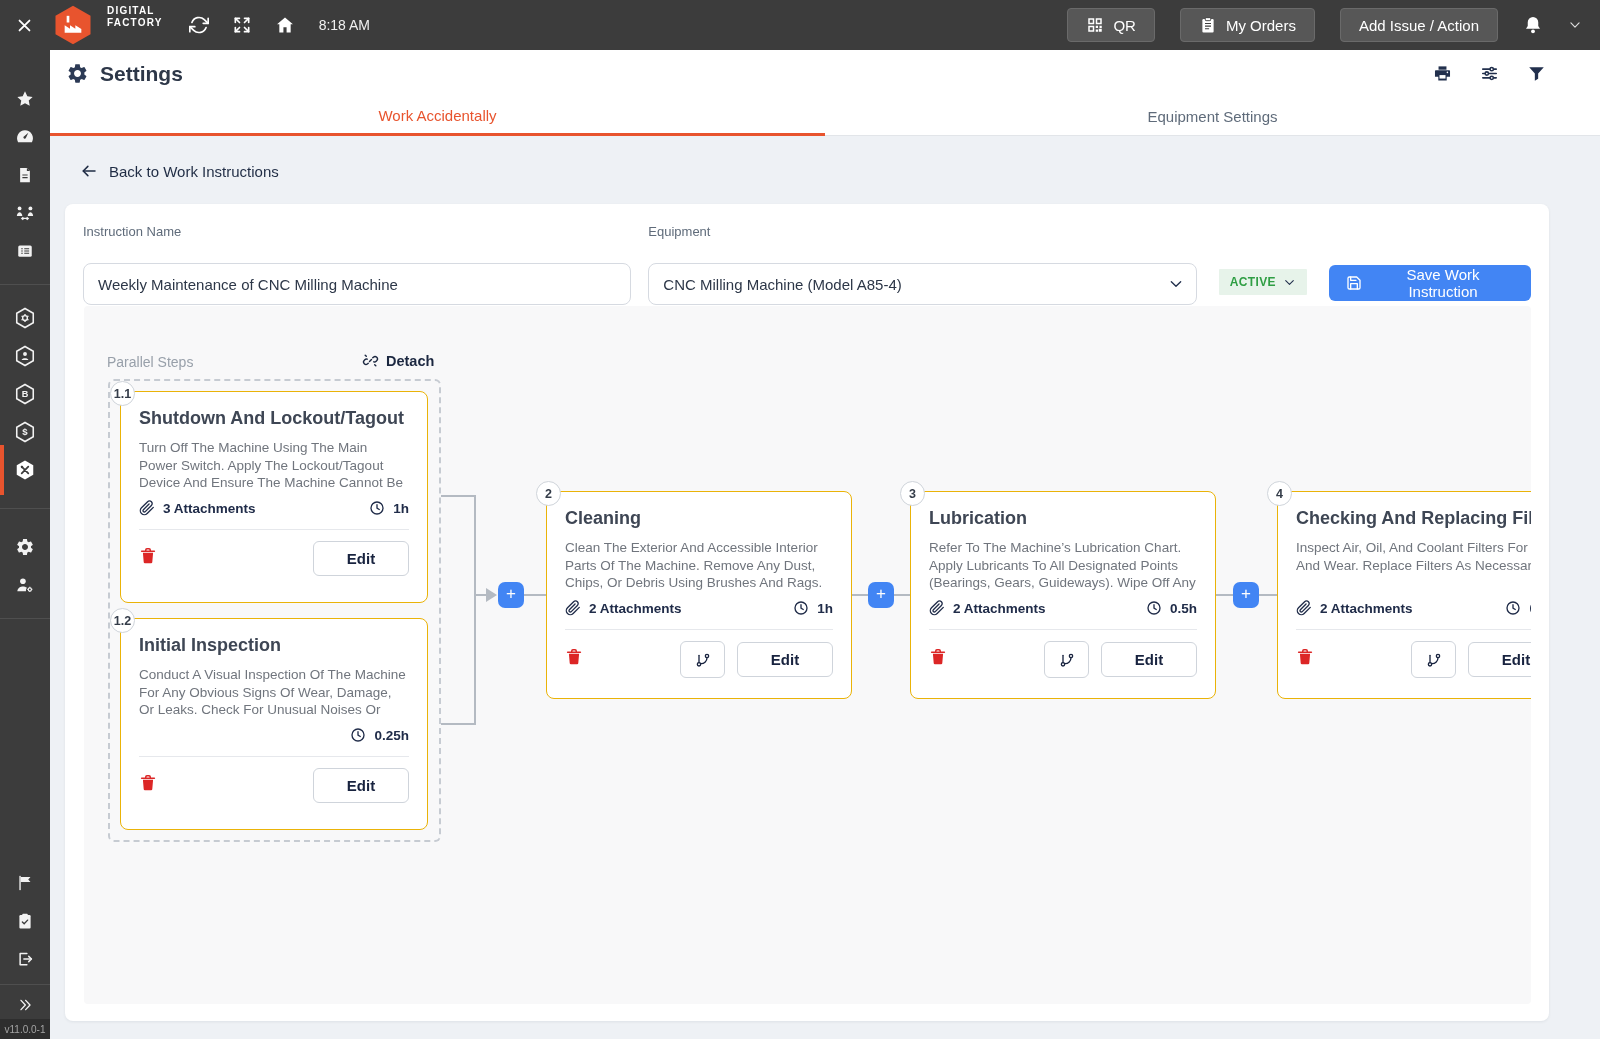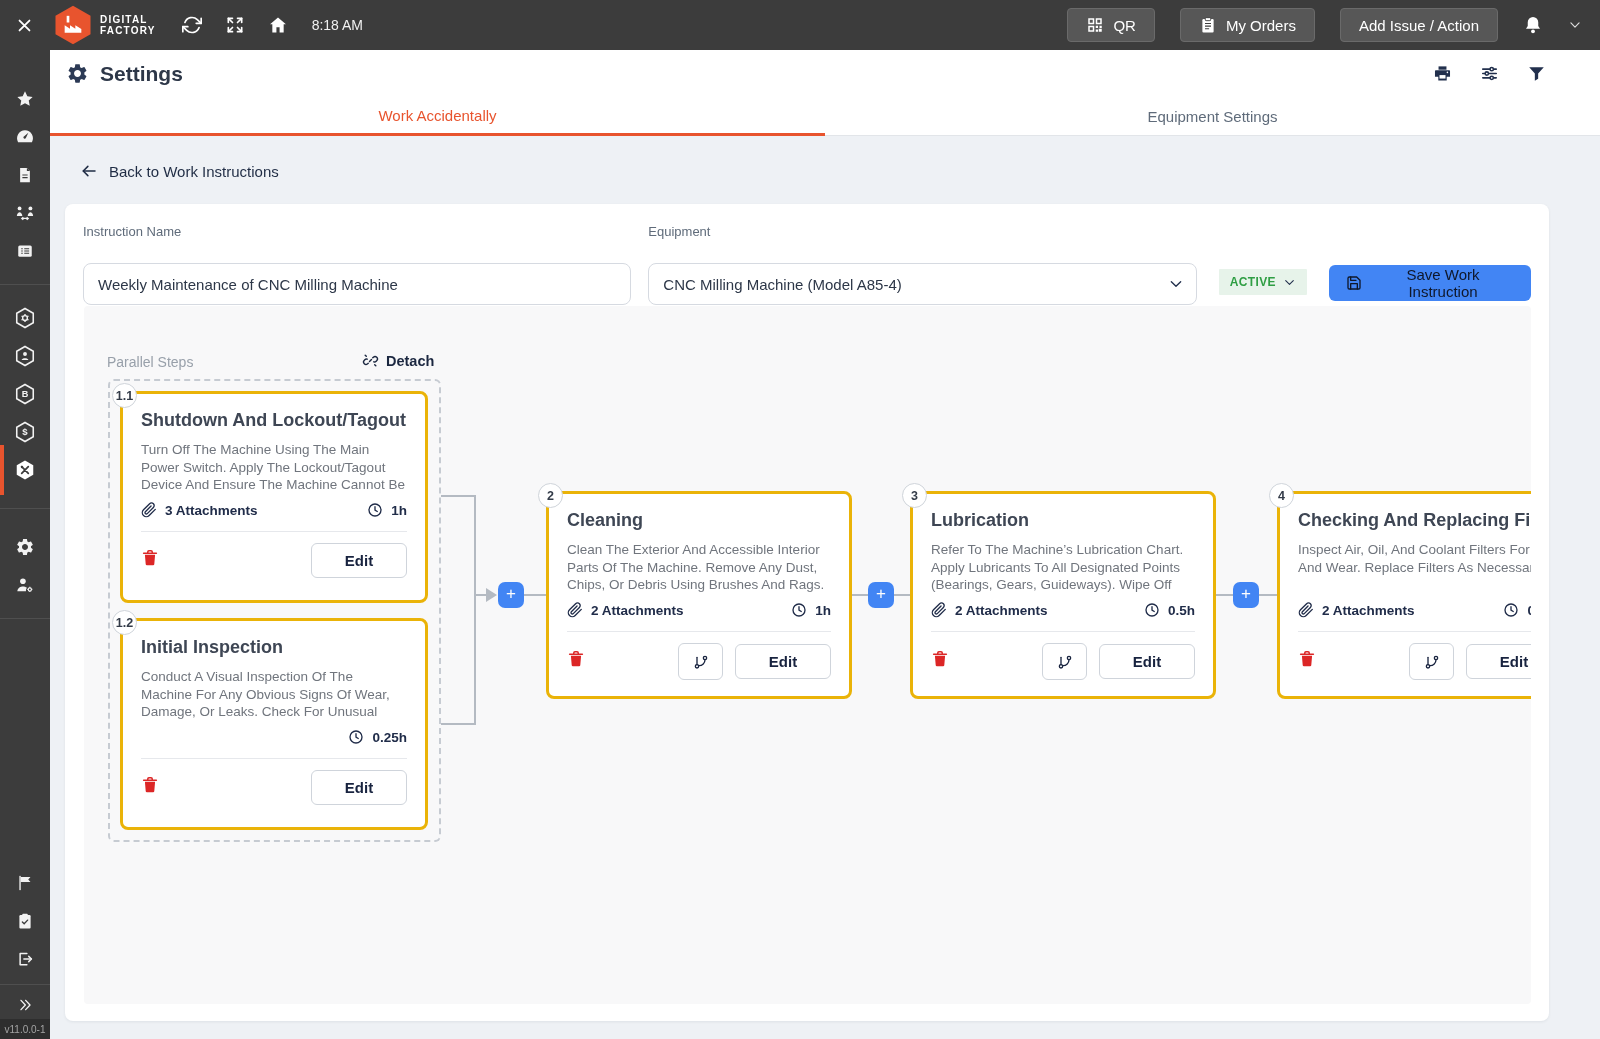--- a/index.html
+++ b/index.html
@@ -6,21 +6,21 @@
   html,body { width:1600px; height:1039px; overflow:hidden; }
   body { font-family:"Liberation Sans", sans-serif; background:#eef1f5; position:relative; color:#2d3748; }
 
   .ic { display:inline-flex; align-items:center; justify-content:center; }
   .ic svg { width:1em; height:1em; display:block; } .i16 { font-size:16px; } .i17 { font-size:17px; }
   .i18 { font-size:18px; } .i20 { font-size:20px; } .i22 { font-size:22px; }
 
   
   .topbar { position:absolute; left:0; top:0; width:1600px; height:50px; background:#3c3c3c; display:flex; align-items:center; color:#fff; z-index:20; padding:0 18px 0 16px; }
   .tb-close { font-size:17px; color:#fff; cursor:pointer; }
-  .brand { display:flex; align-items:center; margin-left:20px; gap:7px; }
+  .brand { display:flex; align-items:flex-start; margin-left:20px; gap:14px; }
   .brand-hex { font-size:40px; }
   .brand-txt { font-size:10px; font-weight:bold; letter-spacing:1.2px; line-height:1.15; color:#fff; }
   .tb-icons { display:flex; align-items:center; gap:23px; margin-left:26px; }
   .tb-time { margin-left:24px; font-size:14px; color:#f1f1f1; }
   .tb-right { margin-left:auto; display:flex; align-items:center; gap:25px; }
   .tb-btn { background:#575757; border:1px solid #6a6a6a; color:#fff; border-radius:4px; height:34px; display:flex; align-items:center; gap:9px; padding:0 18px; font-size:15px; font-family:inherit; cursor:pointer; }
   .tb-bell { font-size:20px; }
   .tb-chev { font-size:14px; color:#ddd; }
 
   
@@ -54,30 +54,30 @@
   .fld { display:flex; flex-direction:column; }
   .fld label { font-size:13px; color:#5f6b7a; margin-bottom:24px; }
   .fld-name { width:563px; margin-right:17px; }
   .fld-equip { width:563px; }
   .inp { height:42px; border:1px solid #d6dae1; border-radius:8px; padding:0 14px; font-size:15px; color:#2d3748; font-family:inherit; background:#fff; width:100%; }
   .sel { position:relative;border-radius:9px; }
   .sel .inp { padding-right:40px; cursor:pointer; }
   .sel .ic { position:absolute; right:13px; top:13px; font-size:16px; color:#22304d; pointer-events:none; }
   .status-badge { display:flex; align-items:center; gap:7px; background:#e7f3ea; color:#2f9e44; font-size:12px; font-weight:bold; letter-spacing:.4px; padding:6px 11px; border-radius:1px; margin:0 0 10px 22px; cursor:pointer; }
   .status-badge .ic { color:#22304d; font-size:13px; }
-  .save-btn { display:flex; align-items:center; gap:10px; background:#4285f4; color:#0f172a; border:none; border-radius:6px; height:36px; padding:0 17px; font-size:15px; font-family:inherit; margin:0 0 4px 22px; cursor:pointer; }
+  .save-btn { display:flex; align-items:center; gap:10px; background:#4285f4; color:#ffffff; border:none; border-radius:6px; height:36px; padding:0 17px; font-size:15px; font-family:inherit; margin:0 0 4px 22px; cursor:pointer; }
   .save-btn .ic { font-size:16px; }
 
   
   .canvas { position:absolute; left:19px; top:102px; width:1447px; height:698px; background:#f8f8f9; border-radius:4px; overflow:hidden; }
   .wf-label { position:absolute; left:23px; top:48px; font-size:14px; color:#98a0aa; }
   .detach { position:absolute; left:278px; top:46px; display:flex; align-items:center; gap:7px; font-size:14.5px; font-weight:600; color:#1b2740; cursor:pointer; }
   .group-box { position:absolute; left:24px; top:73px; width:333px; height:463px; border:2px dashed #c6cbd2; border-radius:6px; }
 
-  .card { position:absolute; background:#fff; border:3px solid #eab308; border-radius:8px; cursor:pointer; }
+  .card { position:absolute; background:#fff; border:1px solid #eab308; border-radius:8px; cursor:pointer; }
   .c11 { left:36px; top:85px;  width:308px; height:212px; }
   .c12 { left:36px; top:312px; width:308px; height:212px; }
   .c2  { left:462px;  top:185px; width:306px; height:208px; }
   .c3  { left:826px;  top:185px; width:306px; height:208px; }
   .c4  { left:1193px; top:185px; width:306px; height:208px; }
 
   .badge { position:absolute; left:-11px; top:-11px; width:25px; height:25px; border-radius:50%; background:#fff; border:1px solid #cfd4da; display:flex; align-items:center; justify-content:center; font-size:12.5px; font-weight:bold; color:#343c49; }
   .ctitle { font-size:18px; font-weight:bold; color:#3e4654; margin:16px 18px 0; white-space:nowrap; overflow:hidden; }
   .cdesc { font-size:13.5px; line-height:17.5px; color:#70757d; margin:10px 18px 0; height:53px; overflow:hidden; }
   .cmeta { display:flex; align-items:center; justify-content:space-between; margin:8px 18px 0; font-size:13.5px; font-weight:600; color:#202c49; }

